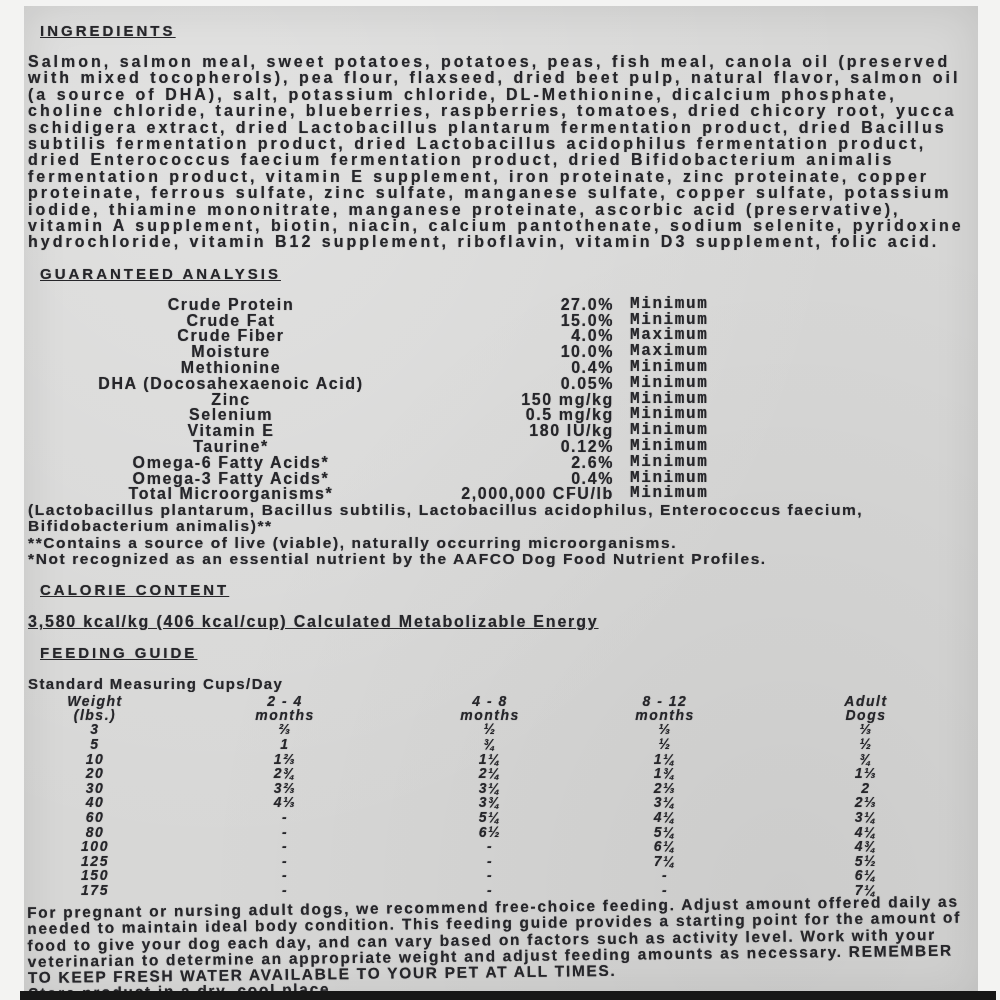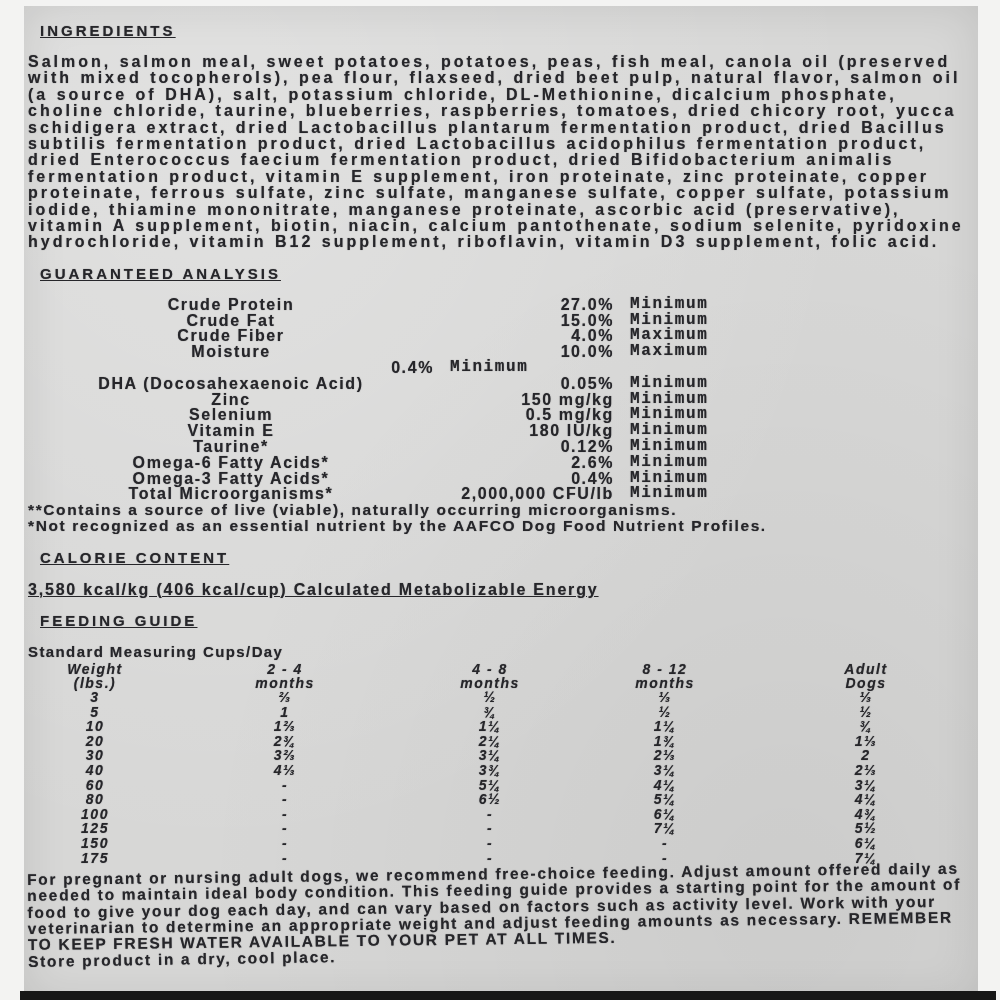--- a/index.html
+++ b/index.html
@@ -91,20 +91,21 @@
           <span class="ga-l">Crude Fiber</span>
           <span class="ga-v">4.0%</span>
           <span class="ga-q">Maximum</span>
         </div>
       <div class="ga-row">
           <span class="ga-l">Moisture</span>
           <span class="ga-v">10.0%</span>
           <span class="ga-q">Maximum</span>
         </div>
       <div class="ga-row">
+          <span class="ga-l">Methionine</span>
           <span class="ga-v">0.4%</span>
           <span class="ga-q">Minimum</span>
         </div>
       <div class="ga-row">
           <span class="ga-l">DHA (Docosahexaenoic Acid)</span>
           <span class="ga-v">0.05%</span>
           <span class="ga-q">Minimum</span>
         </div>
       <div class="ga-row">
           <span class="ga-l">Zinc</span>
@@ -135,20 +136,21 @@
           <span class="ga-l">Omega-3 Fatty Acids*</span>
           <span class="ga-v">0.4%</span>
           <span class="ga-q">Minimum</span>
         </div>
       <div class="ga-row">
           <span class="ga-l">Total Microorganisms*</span>
           <span class="ga-v">2,000,000 CFU/lb</span>
           <span class="ga-q">Minimum</span>
         </div>
     </div>
+    <p class="note note-wrap1">(Lactobacillus plantarum, Bacillus subtilis, Lactobacillus acidophilus, Enterococcus faecium, Bifidobacterium animalis)**</p>
     <p class="note">**Contains a source of live (viable), naturally occurring microorganisms.</p>
     <p class="note note-wrap2">*Not recognized as an essential nutrient by the AAFCO Dog Food Nutrient Profiles.</p>
   </section>
 
   <section class="sec">
     <h1>CALORIE CONTENT</h1>
     <p class="cal">3,580 kcal/kg (406 kcal/cup) Calculated Metabolizable Energy</p>
   </section>
 
   <section class="sec">

